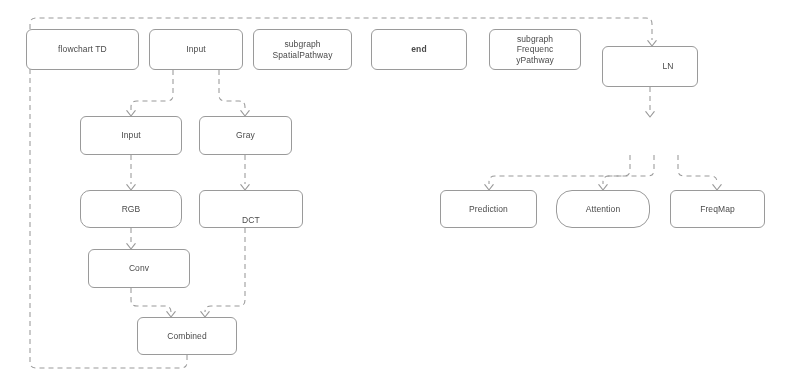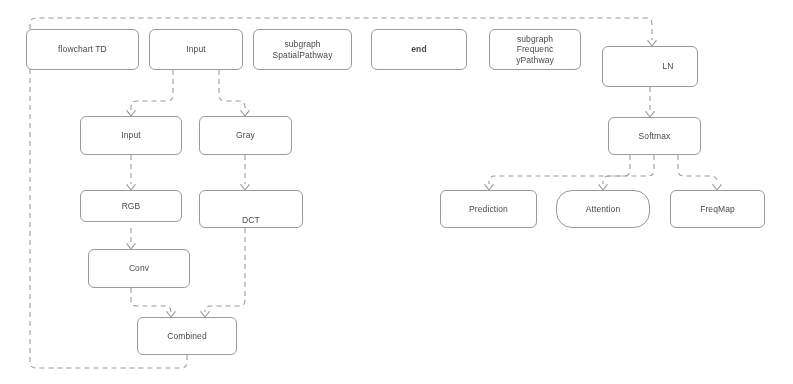--- a/index.html
+++ b/index.html
@@ -97,25 +97,22 @@
     </div>
 
   <div class="node" style="left:80px;top:116px;width:102px;height:39px;">
     <span>Input</span>
     </div>
 
   <div class="node" style="left:199px;top:116px;width:93px;height:39px;">
     <span>Gray</span>
     </div>
 
-  <div class="node" style="left:608px;top:117px;width:93px;height:38px;">
-    <span>Softmax</span>
-    </div>
 
-  <div class="node" style="left:80px;top:190px;width:102px;height:32px;">
+  <div class="node" style="left:80px;top:190px;width:102px;height:38px;border-radius:10px;">
     <span>RGB</span>
     </div>
 
   <div class="node" style="left:199px;top:190px;width:104px;height:38px;align-items:flex-end;">
     <span>DCT</span>
     </div>
 
   <div class="node" style="left:440px;top:190px;width:97px;height:38px;">
     <span>Prediction</span>
     </div>

